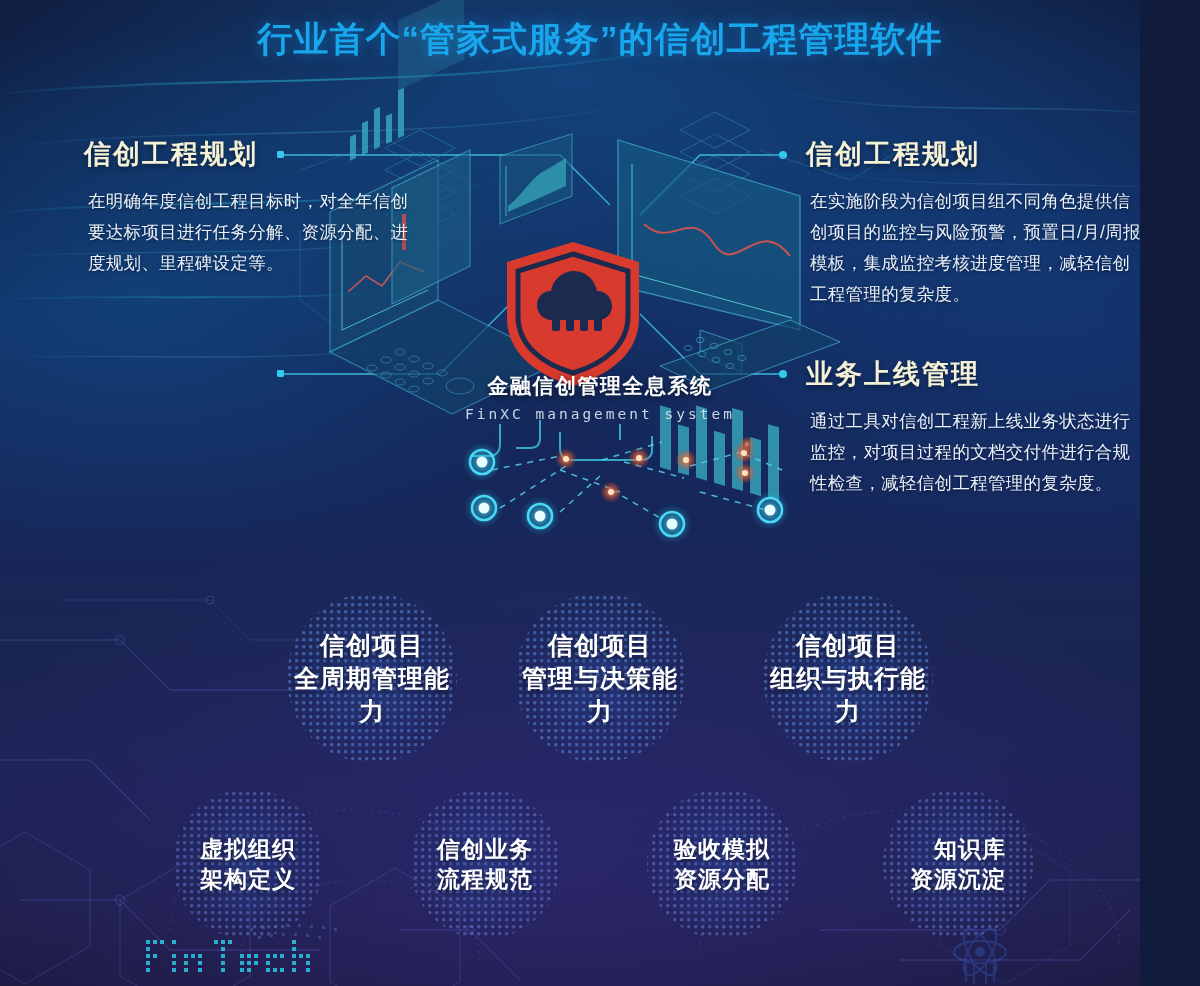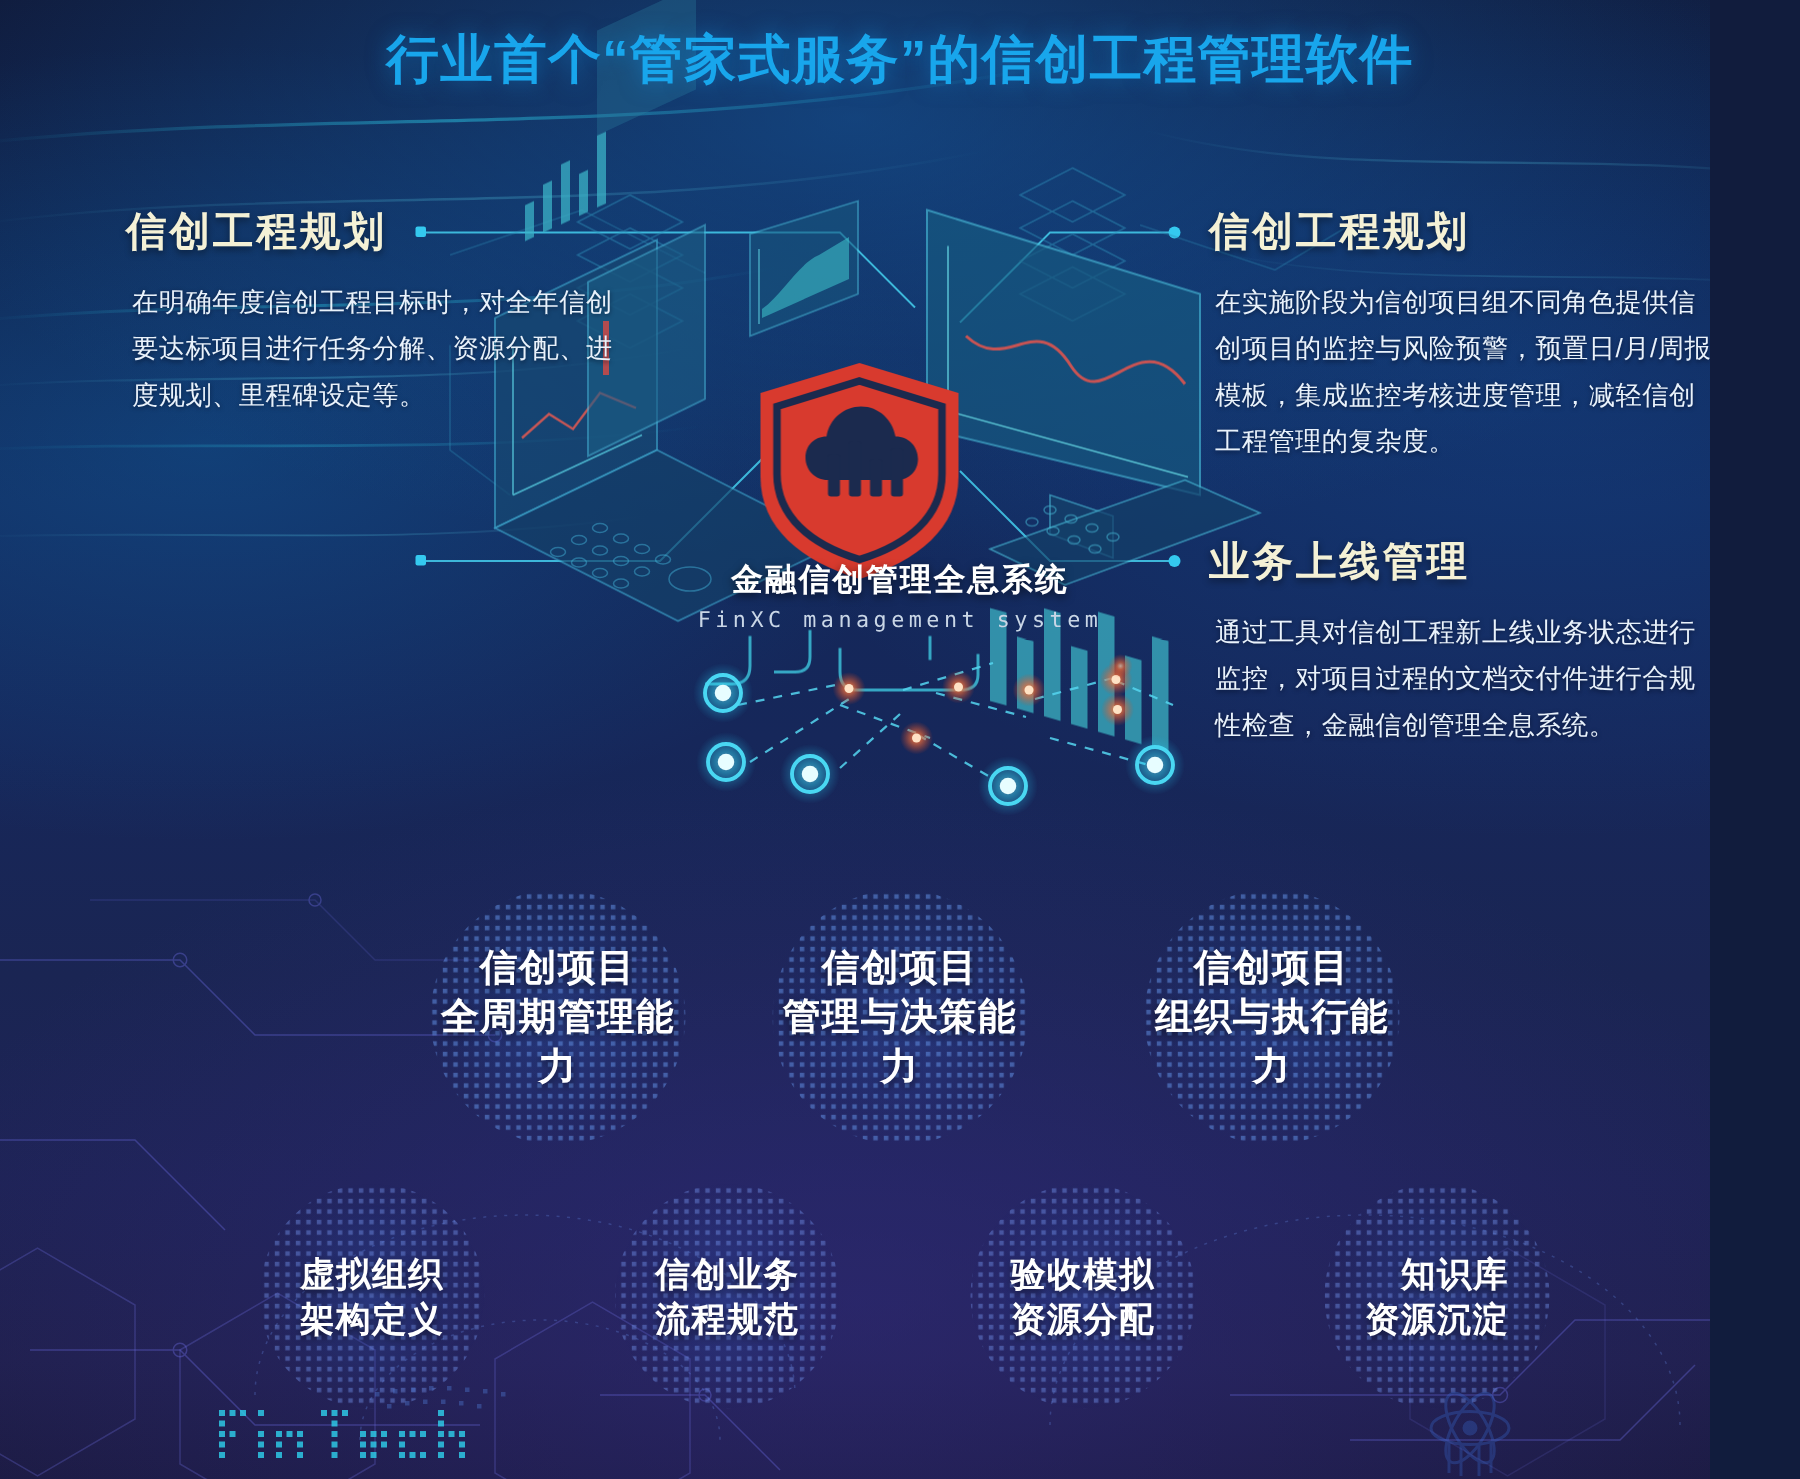--- a/index.html
+++ b/index.html
@@ -487,21 +487,21 @@
   </div>
 
   <div class="feat" id="feat-impl">
     <h2>信创工程规划</h2>
     <p>在实施阶段为信创项目组不同角色提供信创项目的监控与风险预警，预置日/月/周报模板，集成监控考核进度管理，减轻信创工程管理的复杂度。</p>
   </div>
 
 
   <div class="feat" id="feat-online">
     <h2>业务上线管理</h2>
-    <p>通过工具对信创工程新上线业务状态进行监控，对项目过程的文档交付件进行合规性检查，金融信创管理全息系统。</p>
+    <p>通过工具对信创工程新上线业务状态进行监控，对项目过程的文档交付件进行合规性检查，减轻信创工程管理的复杂度。</p>
   </div>
 
   <div class="sys">
     <div class="cn">金融信创管理全息系统</div>
     <div class="en">FinXC management system</div>
   </div>
 
   <div class="row-mid">
     <div class="sphere" style="left:287px;top:593px;">
       <div class="lbl">

